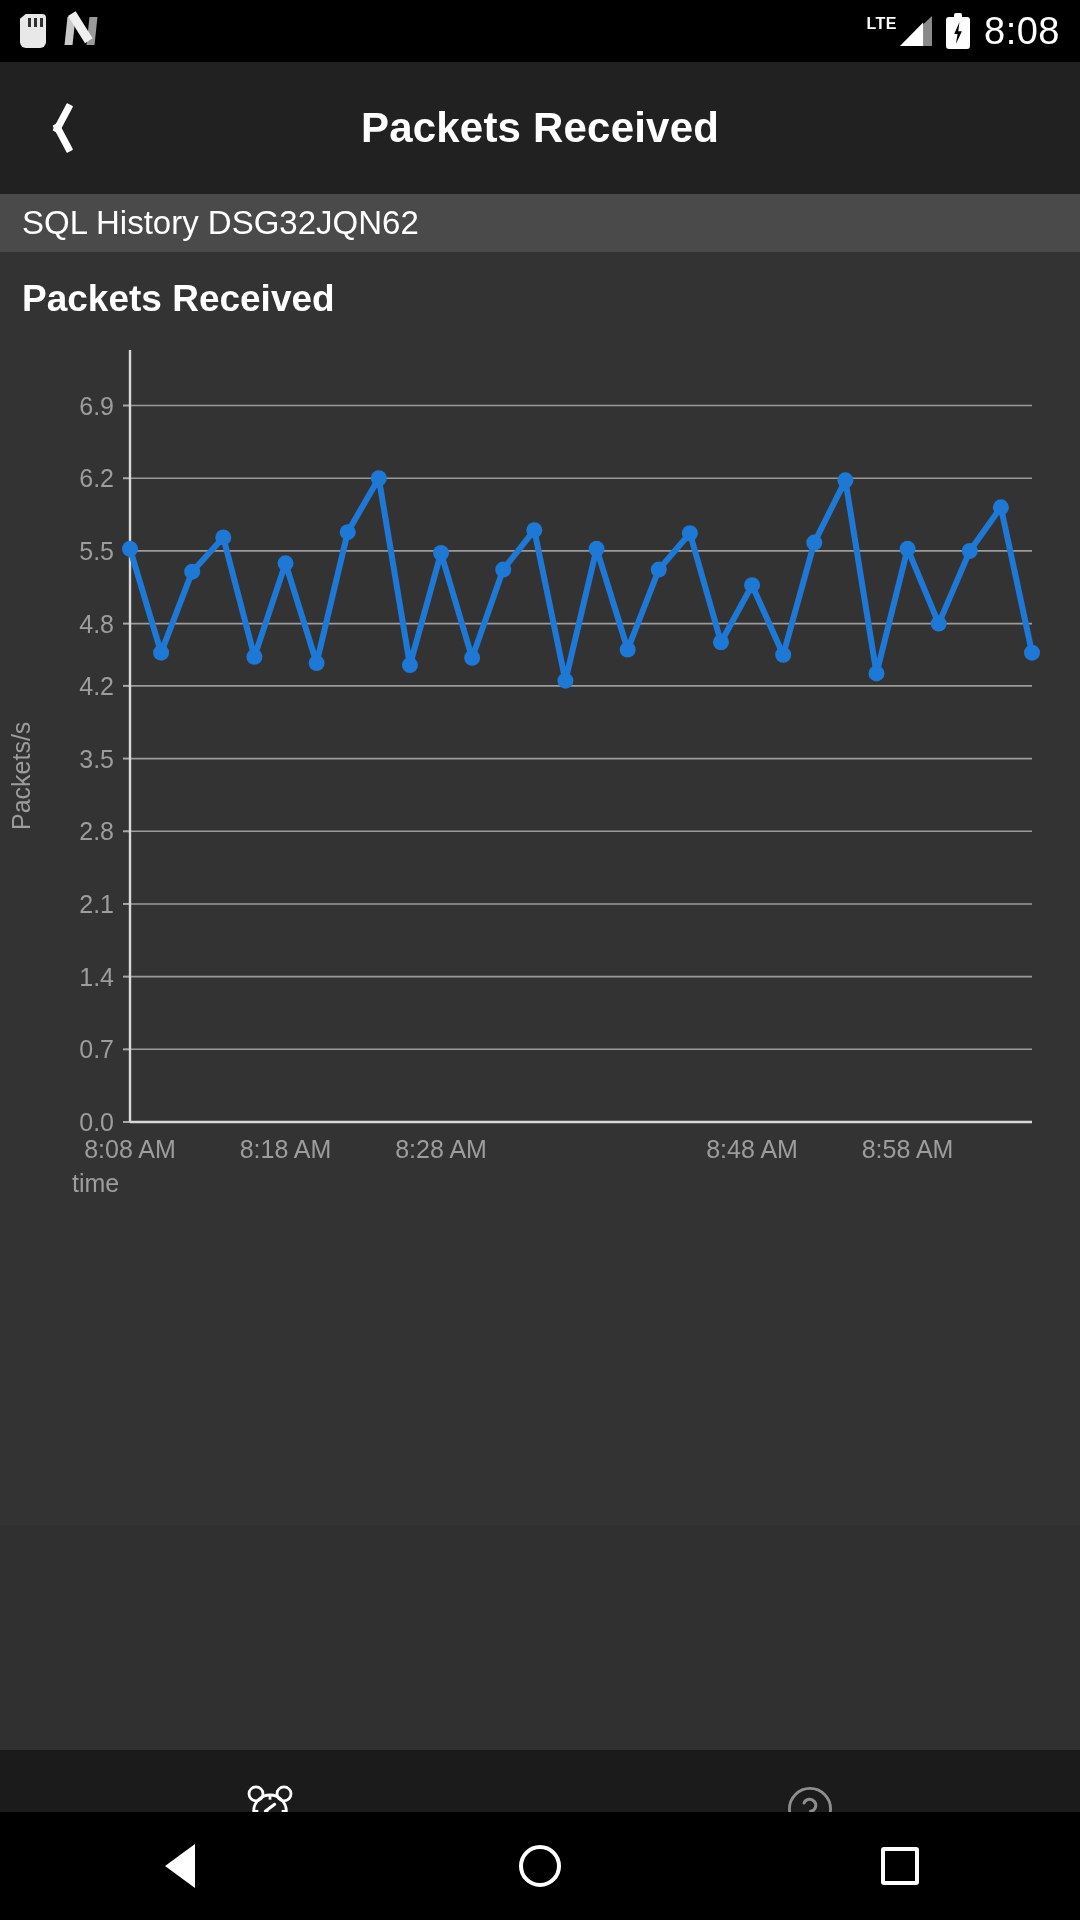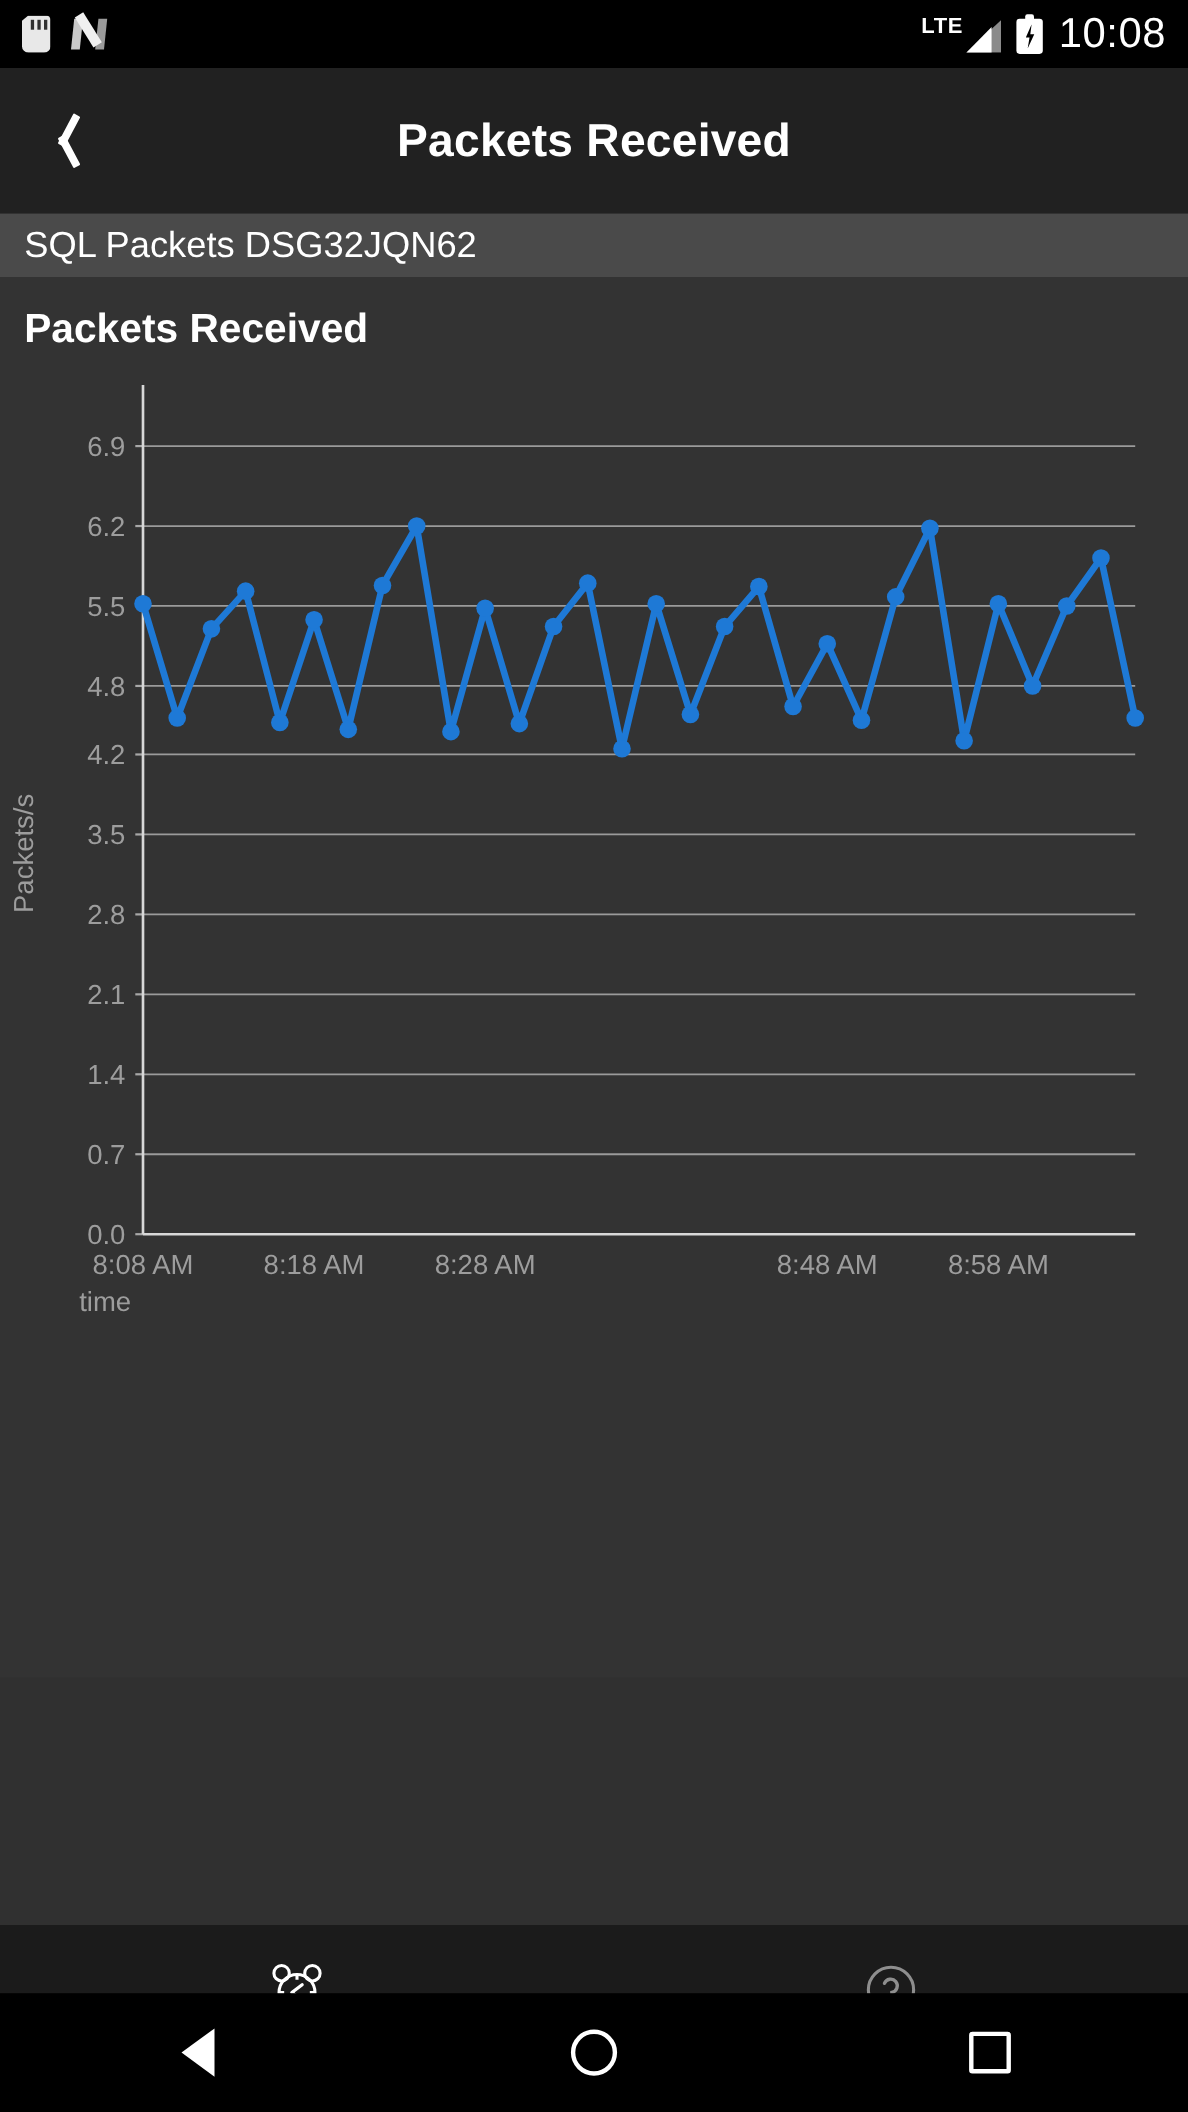--- a/index.html
+++ b/index.html
@@ -26,21 +26,21 @@
   .sd-icon .pins { position:absolute; top:4px; left:8px; display:flex; gap:3px; }
   .sd-icon .pins i { display:block; width:3px; height:9px; background:#303030; }
   .n-icon { width:34px; height:34px; position:relative; }
   .n-icon .l { position:absolute; left:2px; top:3px; width:8px; height:28px;
                background:#c9c9c9; transform:skewX(-6deg); }
   .n-icon .r { position:absolute; right:2px; top:3px; width:8px; height:28px;
                background:#9a9a9a; transform:skewX(-6deg); }
   .n-icon .d { position:absolute; left:4px; top:2px; width:9px; height:32px;
                background:#f0f0f0; transform:rotate(-32deg); transform-origin:top left; }
   .lte-wrap { display:flex; align-items:flex-end; gap:3px; }
-  .lte-text { font-size:20px; font-weight:bold; letter-spacing:.5px; line-height:1;
+  .lte-text { font-size:16px; font-weight:bold; letter-spacing:.5px; line-height:1;
               padding-bottom:14px; color:#fff; }
   .sig { width:32px; height:30px; position:relative; }
   .sig .full { position:absolute; inset:0; background:#8a8a8a;
                clip-path:polygon(100% 0,100% 100%,0 100%); }
   .sig .fill { position:absolute; inset:0; background:#ffffff;
                clip-path:polygon(72% 22%,72% 100%,0 100%); }
   .batt { width:24px; height:36px; position:relative; }
   .batt .shell { position:absolute; left:0; top:4px; width:24px; height:32px;
                  background:#ffffff; border-radius:3px; }
   .batt .tip { position:absolute; left:8px; top:0; width:8px; height:5px;
@@ -153,33 +153,33 @@
         <span class="sig">
             <span class="full"></span>
             <span class="fill"></span>
           </span>
       </span>
       <span class="batt">
         <span class="tip"></span>
           <span class="shell"></span>
           <span class="bolt"></span>
       </span>
-      <span id="clock">10:08</span>
+      <span id="clock">8:08</span>
     </div>
   </div>
 
   <div id="app-bar">
     <div id="back-button">
       <span class="chev"></span>
     </div>
     <div id="app-bar-title">Packets Received</div>
   </div>
 
   <div id="sub-header">
-    <span>SQL Packets DSG32JQN62</span>
+    <span>SQL History DSG32JQN62</span>
   </div>
 
   <div id="content">
     <div id="metric-title">Packets Received</div>
 
     <div id="chart-area">
       <svg id="chart-svg" width="1080" height="940" viewBox="0 0 1080 940">
         <g id="grid-group">
             <line class="gridline" x1="130" y1="699.3150684931506" x2="1032" y2="699.3150684931506"></line>
             <line class="gridline" x1="130" y1="626.6301369863014" x2="1032" y2="626.6301369863014"></line>

